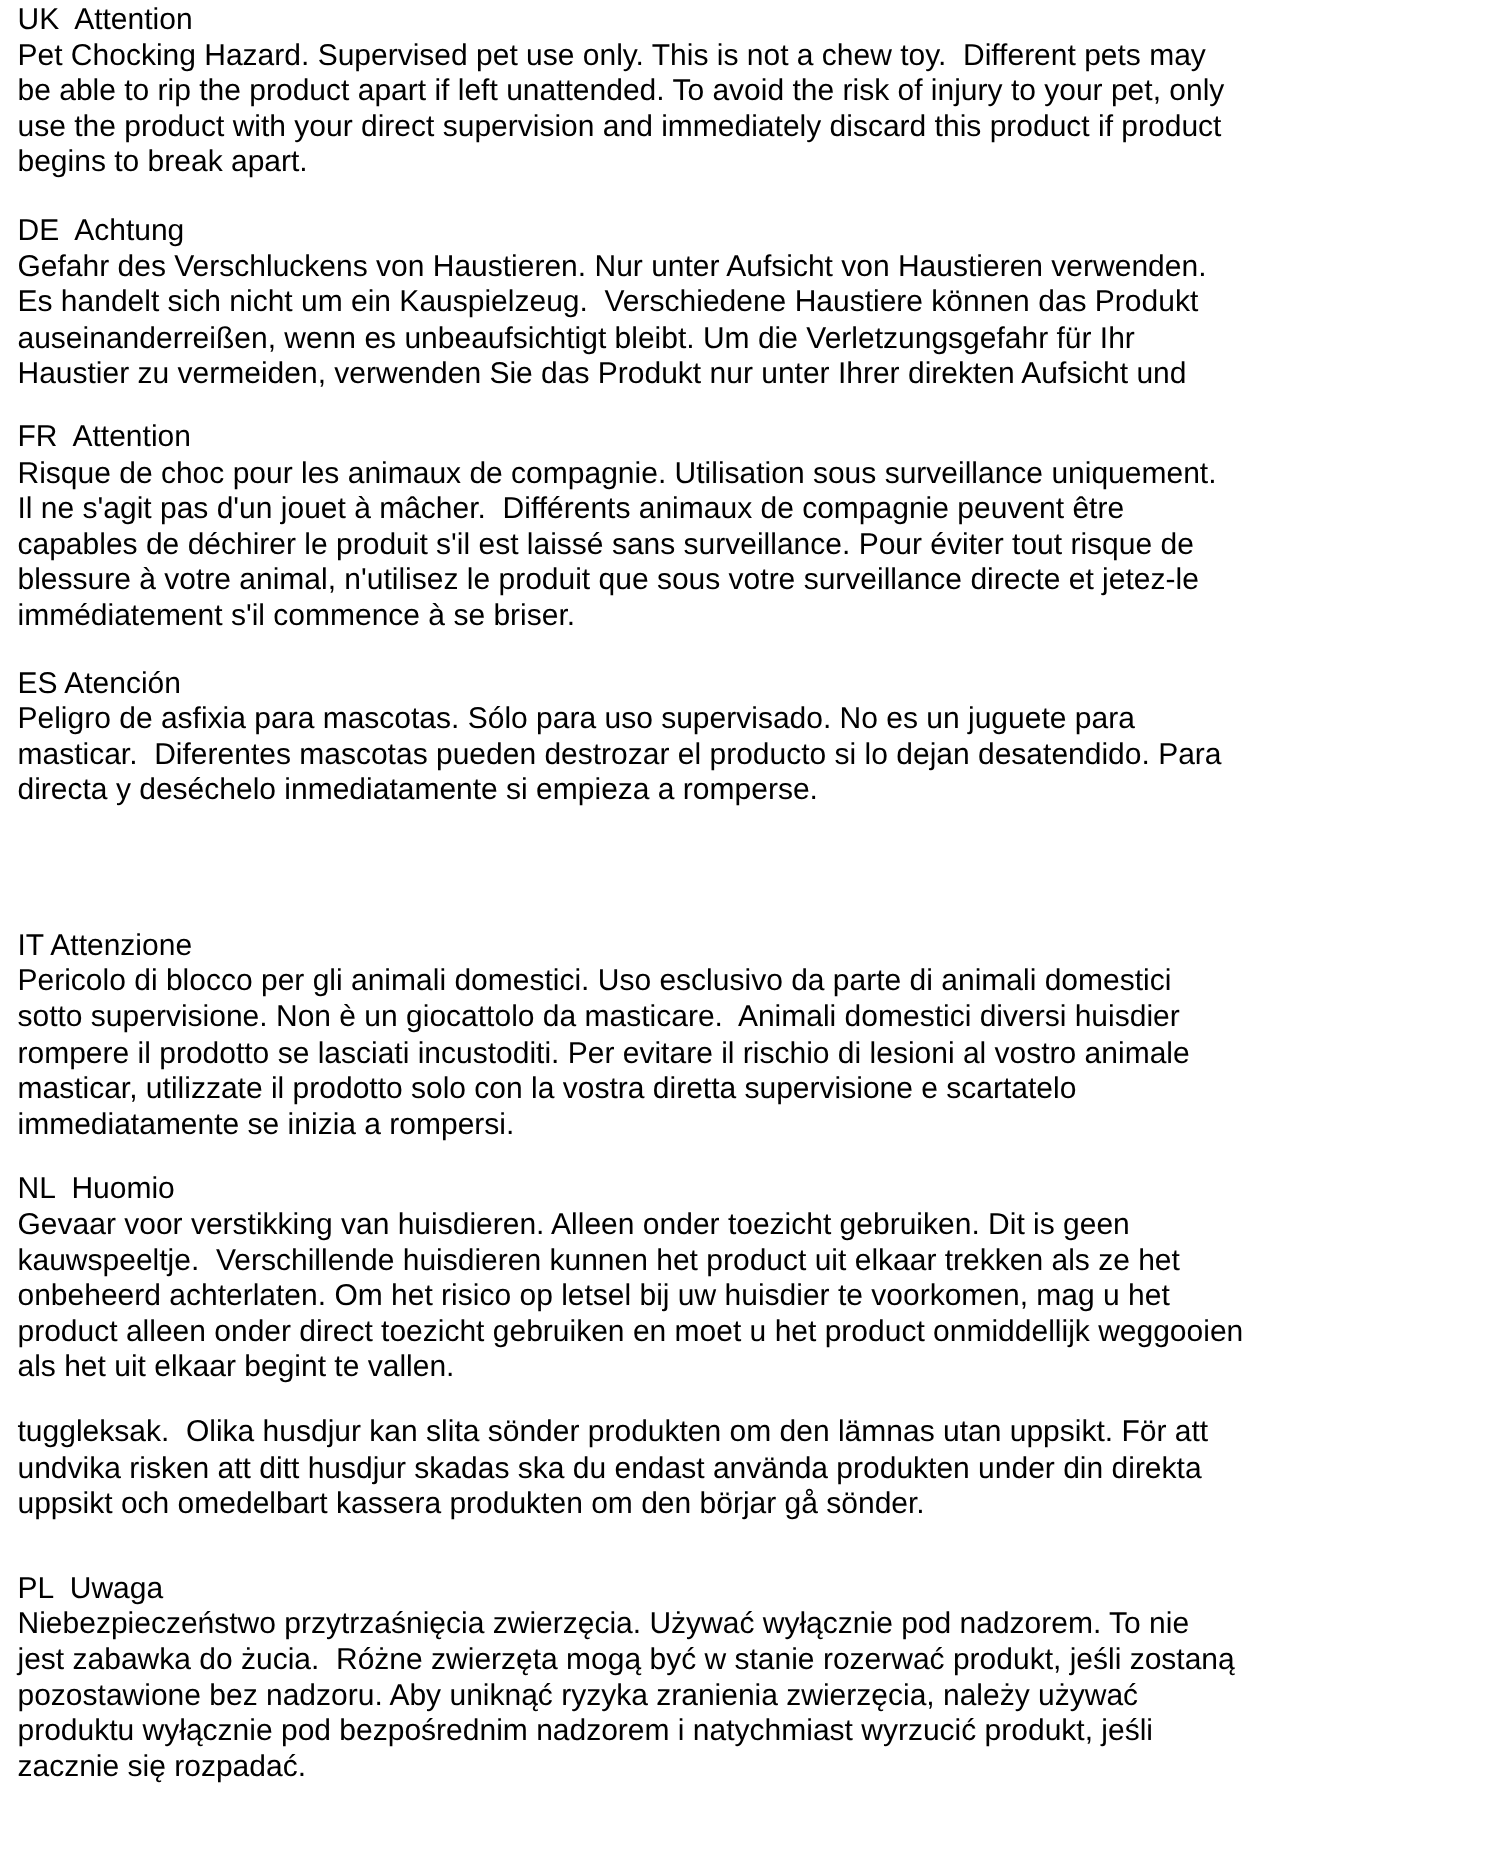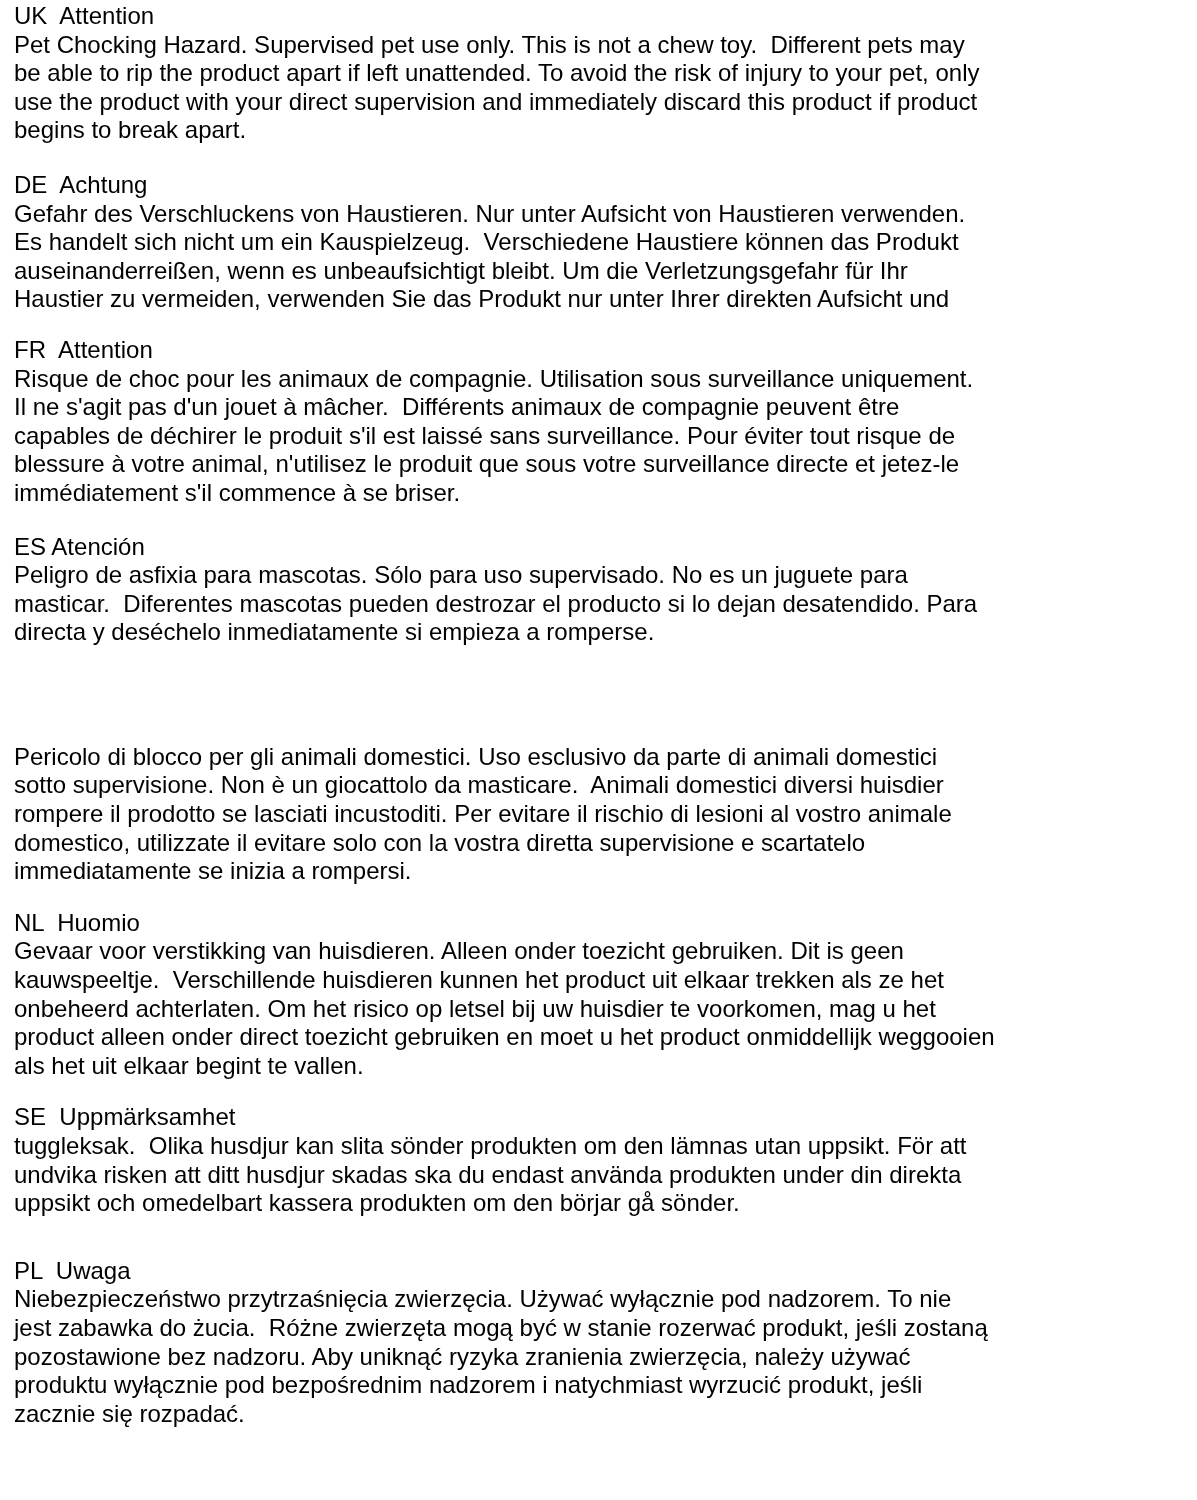--- a/index.html
+++ b/index.html
@@ -68,38 +68,38 @@
   </section>
 
   <section class="warning-section sec-es">
     <div class="heading">ES Atención</div>
     <div class="ln">Peligro de asfixia para mascotas. Sólo para uso supervisado. No es un juguete para</div>
     <div class="ln">masticar.  Diferentes mascotas pueden destrozar el producto si lo dejan desatendido. Para</div>
     <div class="ln">directa y deséchelo inmediatamente si empieza a romperse.</div>
   </section>
 
   <section class="warning-section sec-it">
+    <div class="heading">IT Attenzione</div>
     <div class="ln">Pericolo di blocco per gli animali domestici. Uso esclusivo da parte di animali domestici</div>
     <div class="ln">sotto supervisione. Non è un giocattolo da masticare.  Animali domestici diversi huisdier</div>
     <div class="ln">rompere il prodotto se lasciati incustoditi. Per evitare il rischio di lesioni al vostro animale</div>
-    <div class="ln">domestico, utilizzate il evitare solo con la vostra diretta supervisione e scartatelo</div>
+    <div class="ln">masticar, utilizzate il prodotto solo con la vostra diretta supervisione e scartatelo</div>
     <div class="ln">immediatamente se inizia a rompersi.</div>
   </section>
 
   <section class="warning-section sec-nl">
     <div class="heading">NL  Huomio</div>
     <div class="ln">Gevaar voor verstikking van huisdieren. Alleen onder toezicht gebruiken. Dit is geen</div>
     <div class="ln">kauwspeeltje.  Verschillende huisdieren kunnen het product uit elkaar trekken als ze het</div>
     <div class="ln">onbeheerd achterlaten. Om het risico op letsel bij uw huisdier te voorkomen, mag u het</div>
     <div class="ln">product alleen onder direct toezicht gebruiken en moet u het product onmiddellijk weggooien</div>
     <div class="ln">als het uit elkaar begint te vallen.</div>
   </section>
 
   <section class="warning-section sec-se">
-    <div class="heading">SE  Uppmärksamhet</div>
     <div class="ln">tuggleksak.  Olika husdjur kan slita sönder produkten om den lämnas utan uppsikt. För att</div>
     <div class="ln">undvika risken att ditt husdjur skadas ska du endast använda produkten under din direkta</div>
     <div class="ln">uppsikt och omedelbart kassera produkten om den börjar gå sönder.</div>
   </section>
 
   <section class="warning-section sec-pl">
     <div class="heading">PL  Uwaga</div>
     <div class="ln">Niebezpieczeństwo przytrzaśnięcia zwierzęcia. Używać wyłącznie pod nadzorem. To nie</div>
     <div class="ln">jest zabawka do żucia.  Różne zwierzęta mogą być w stanie rozerwać produkt, jeśli zostaną</div>
     <div class="ln">pozostawione bez nadzoru. Aby uniknąć ryzyka zranienia zwierzęcia, należy używać</div>

